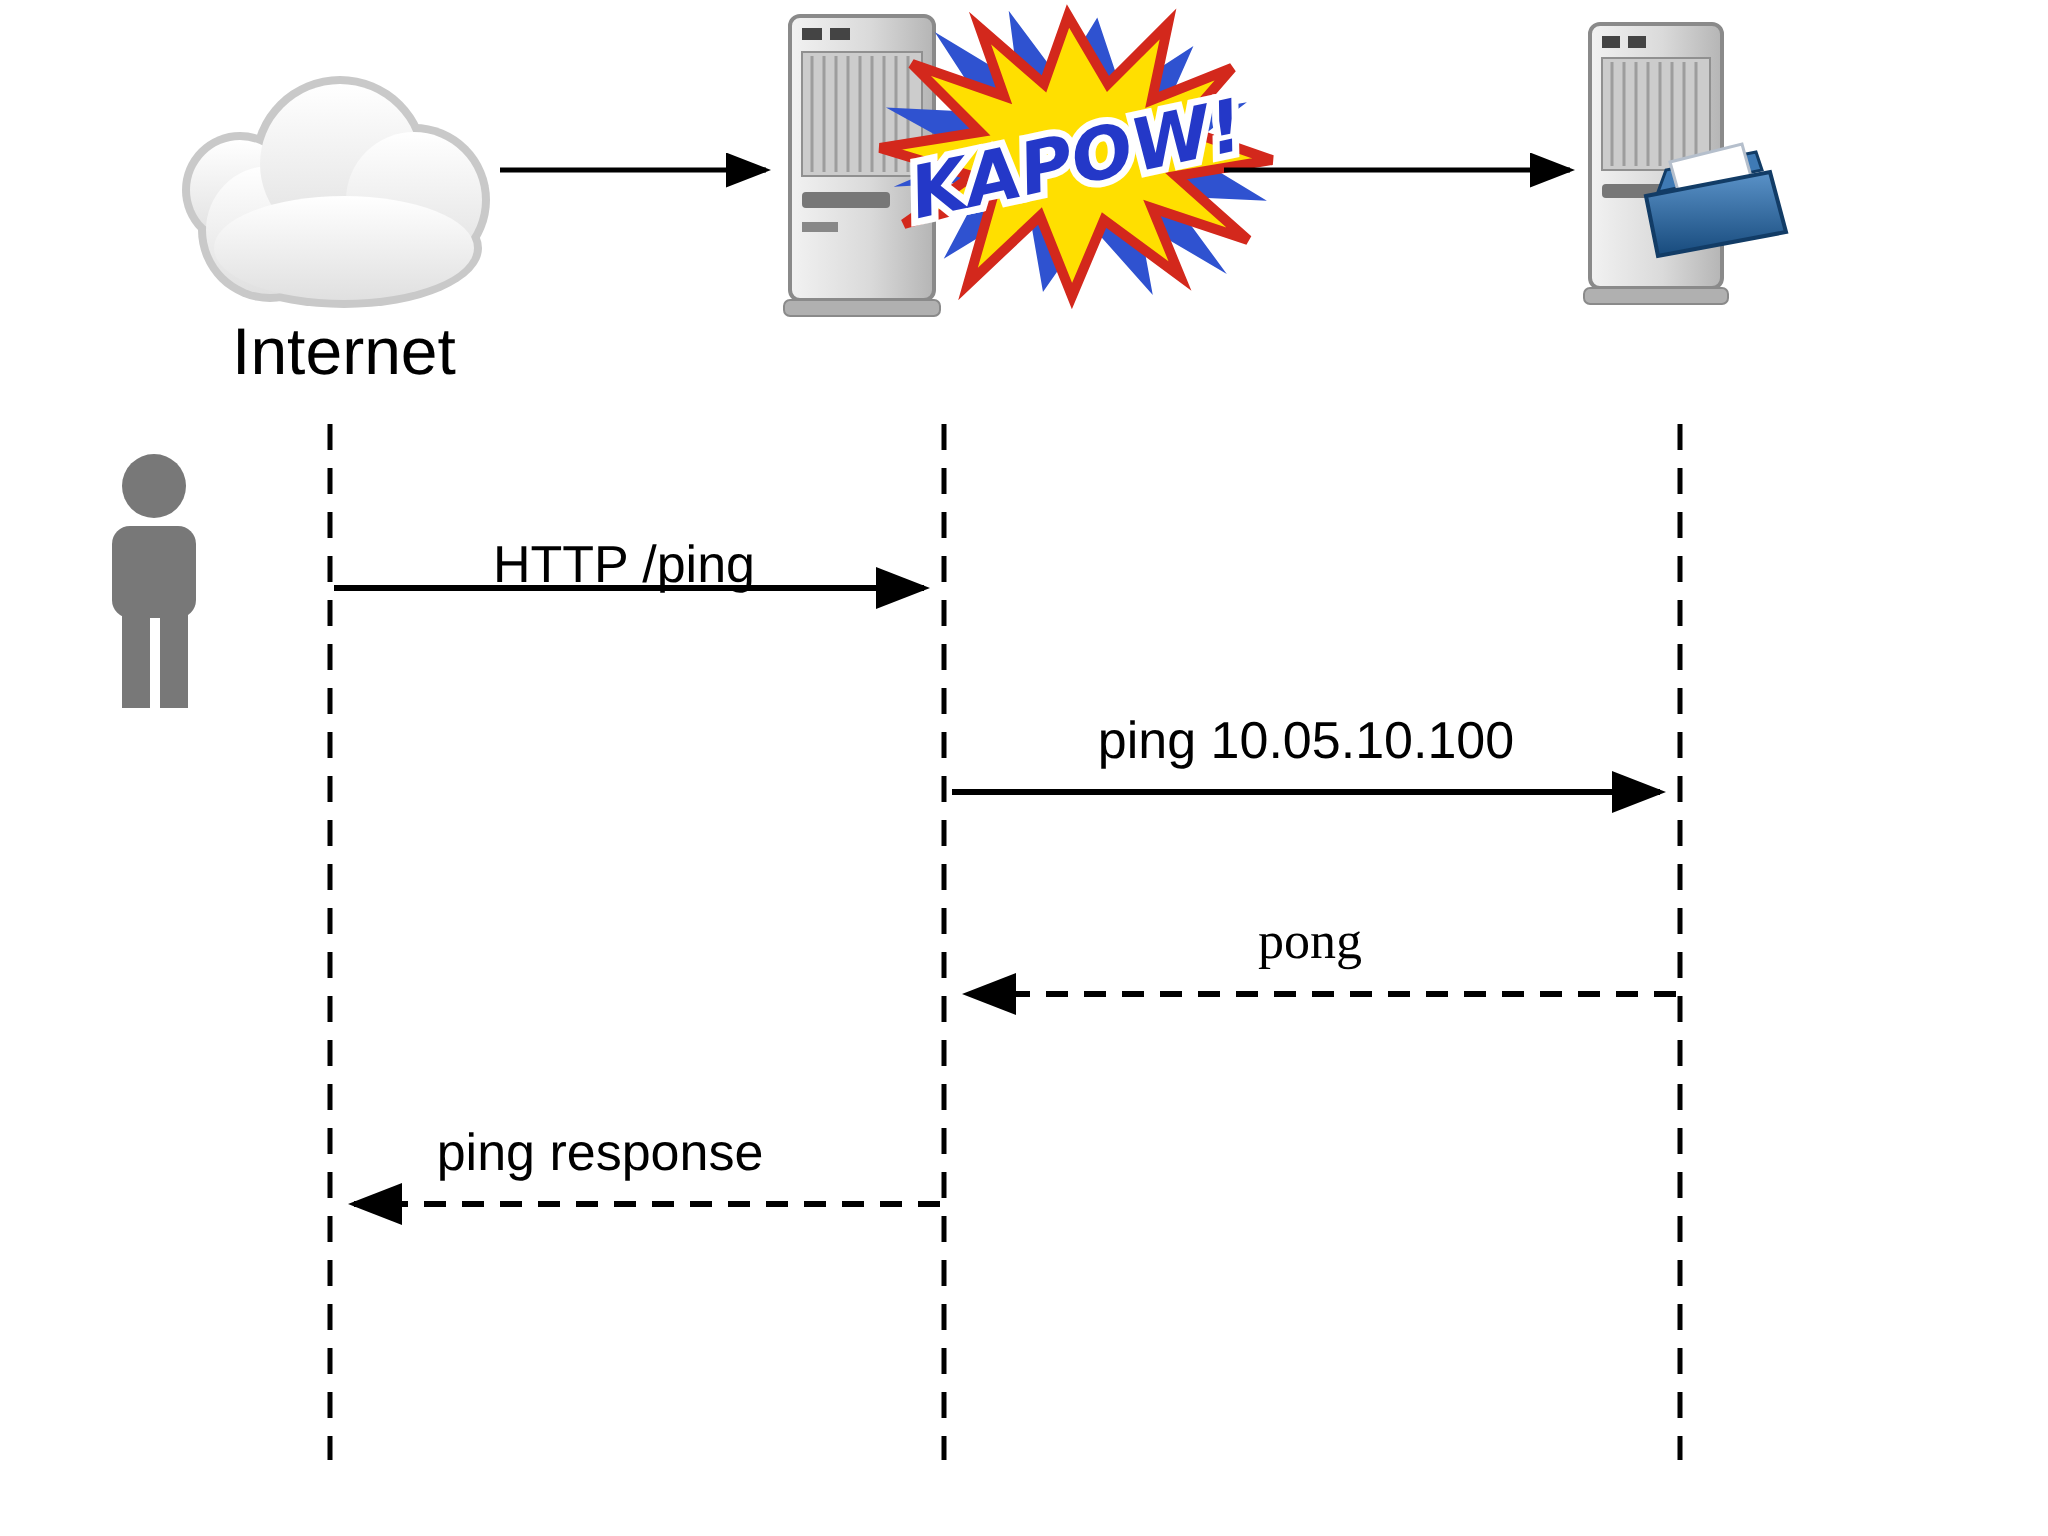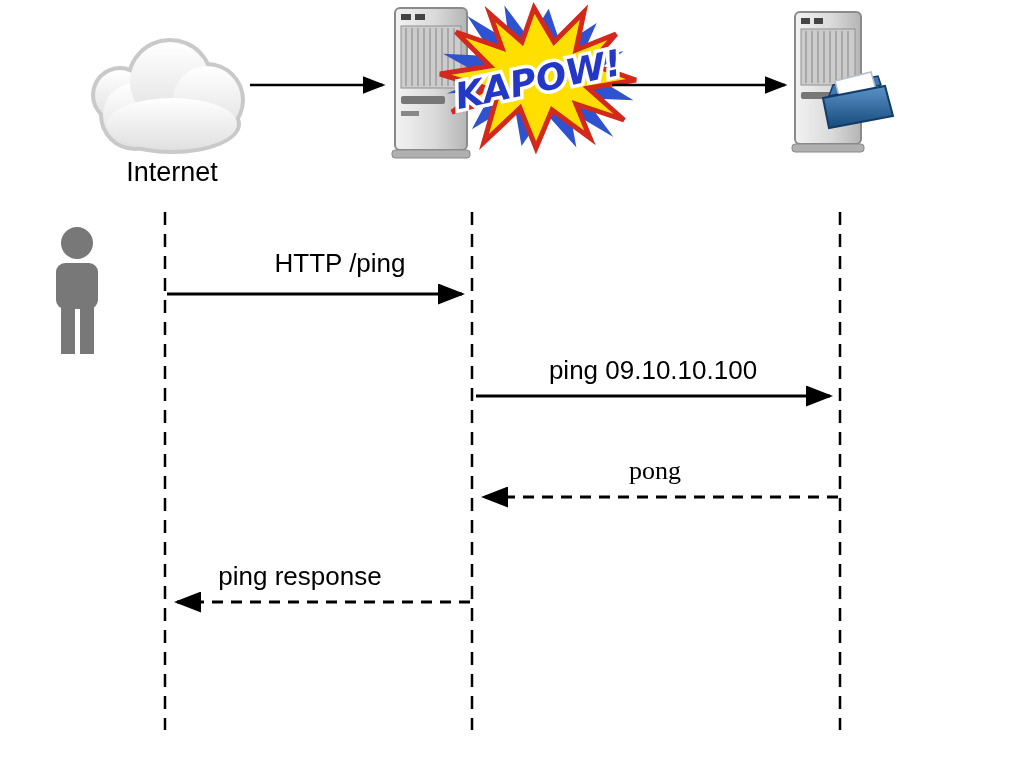--- a/index.html
+++ b/index.html
@@ -9,21 +9,21 @@
     background:#ffffff;
     overflow:hidden;
     font-family:"Liberation Sans", sans-serif;
   }
   #diagram-svg{position:absolute;left:0;top:0;}
   .lbl{
     position:absolute;
     transform:translateX(-50%);
     white-space:nowrap;
     color:#000;
-    font-size:27px;
+    font-size:33px;
     line-height:1.1;
   }
   .msg-lbl{font-size:26px;}
 </style>
 </head>
 <body>
 
 <div id="stage">
 
   <svg id="diagram-svg" width="1024" height="768" viewBox="0 0 1024 768">
@@ -134,21 +134,21 @@
       <line x1="476" y1="396" x2="830" y2="396" stroke-width="3" marker-end="url(#arr)"></line>
       <line x1="838" y1="497" x2="484" y2="497" stroke-width="3" stroke-dasharray="11 8" marker-end="url(#arr)"></line>
       <line x1="470" y1="602" x2="177" y2="602" stroke-width="3" stroke-dasharray="11 8" marker-end="url(#arr)"></line>
     </g>
   </svg>
 
   <div class="lbl" style="left:172px;top:158px;">Internet</div>
 
 
 
-  <div class="lbl msg-lbl" style="left:312px;top:249px;margin-left:28px;">HTTP /ping</div>
+  <div class="lbl msg-lbl" style="left:312px;top:268px;">HTTP /ping</div>
 
-  <div class="lbl msg-lbl" style="left:653px;top:356px;">ping 09.10.10.100</div>
+  <div class="lbl msg-lbl" style="left:653px;top:356px;">ping 10.05.10.100</div>
 
   <div class="lbl msg-lbl" style="left:655px;top:457px;font-family:Liberation Serif, serif;">pong</div>
 
   <div class="lbl msg-lbl" style="left:300px;top:562px;">ping response</div>
 
 </div>
 
 </body></html>

